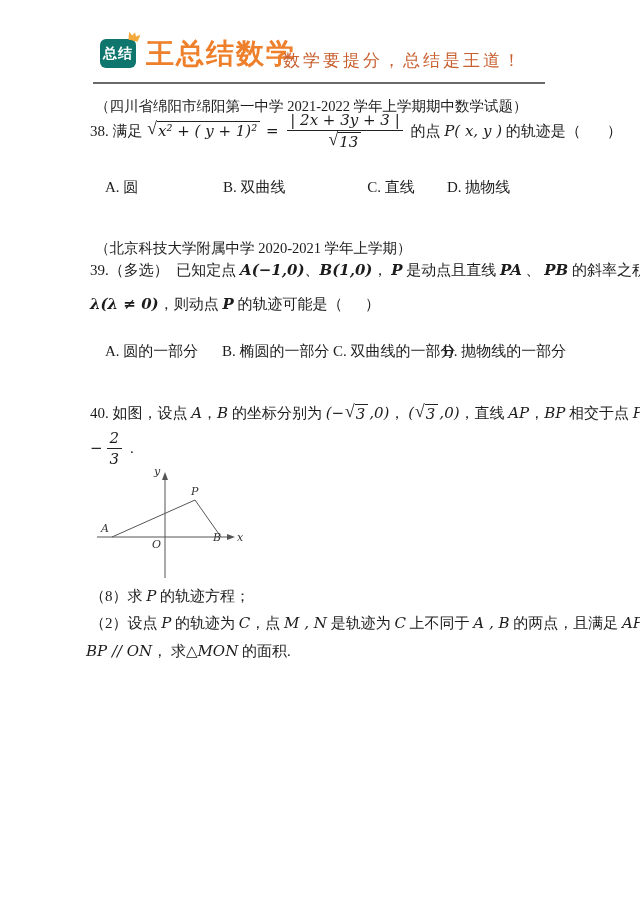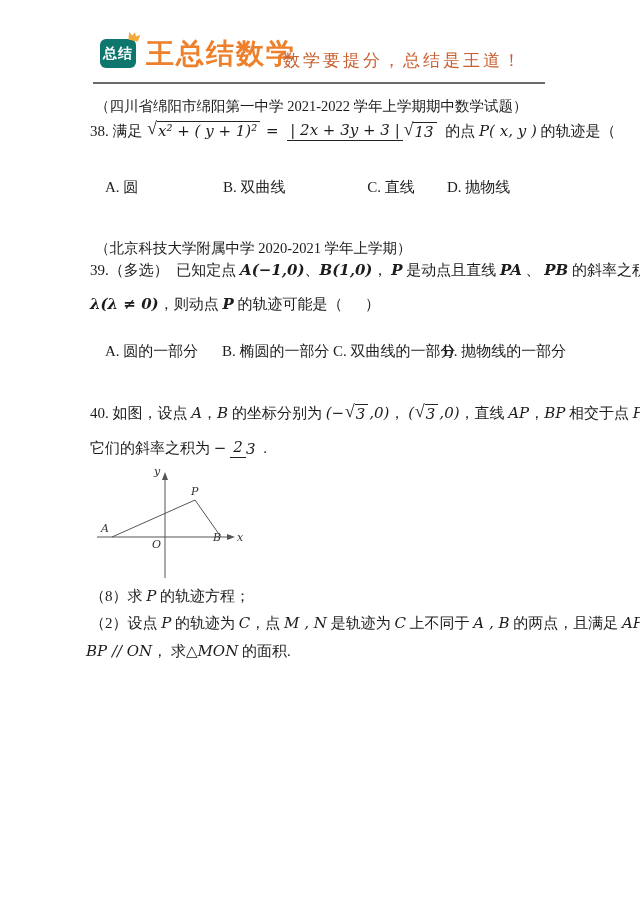--- a/index.html
+++ b/index.html
@@ -20,21 +20,21 @@
   .header-rule{position:absolute;left:93px;top:82px;width:452px;border:none;
       border-top:2px solid #6a6a6a;margin:0;}
   
   .line{position:absolute;left:90px;right:88px;font-size:15px;white-space:pre;line-height:20px;}
   .src{left:95px;font-size:14.5px;color:#1c1c1c;margin-top:8px;}
   .tall{display:flex;align-items:center;}
   .cn{font-style:normal;}
   .m{font-family:"DejaVu Serif",serif;font-style:italic;}
   .mb{font-family:"DejaVu Serif",serif;font-style:italic;font-weight:600;}
   
-  .frac{display:inline-flex;align-items:center;vertical-align:middle;
+  .frac{display:inline-flex;flex-direction:column;align-items:center;vertical-align:middle;
         margin:16px 4px;line-height:1.2;text-align:center;}
   .frac>.n{border-bottom:1px solid #222;padding:0 3px 1px;}
   .frac>.d{padding-top:1px;}
   .sqrt{display:inline-flex;align-items:flex-start;margin:0 1px;}
   .rsign{font-style:normal;font-size:1.18em;line-height:1;transform:translateY(-0.06em);}
   .rbody{border-top:1.2px solid #222;line-height:1.25;padding:0 3px 0 1px;}
   
   .opts{position:absolute;left:90px;font-size:15px;white-space:pre;}
   .opt{display:inline-block;}
   .w1{width:118px;}.w2{width:112px;}.w3{width:112px;text-align:center;}
@@ -65,21 +65,21 @@
   </div>
 
   <div class="line src abs" style="top:230px;">（北京科技大学附属中学 2020-2021 学年上学期）</div>
   <div class="line" style="top:260px;"><span class="cn">39.（多选）  已知定点 </span><span class="mb">A(−1,0)</span><span class="cn">、</span><span class="mb">B(1,0)</span><span class="cn">， </span><span class="mb">P</span><span class="cn"> 是动点且直线 </span><span class="mb">PA</span><span class="cn"> 、 </span><span class="mb">PB</span><span class="cn"> 的斜率之积为</span></div>
   <div class="line" style="top:294px;"><span class="mb">λ(λ ≠ 0)</span><span class="cn">，则动点 </span><span class="mb">P</span><span class="cn"> 的轨迹可能是（      ）</span></div>
   <div class="opts" style="top:325px;">
     <span class="opt v1">A. 圆的一部分</span><span class="opt v2">B. 椭圆的一部分</span><span class="opt v3">C. 双曲线的一部分</span><span class="opt">D. 抛物线的一部分</span>
   </div>
 
   <div class="line" style="top:403px;"><span class="cn">40. 如图，设点 </span><span class="m">A</span><span class="cn">，</span><span class="m">B</span><span class="cn"> 的坐标分别为 </span><span class="m">(−</span><span class="sqrt"><span class="rsign">√</span><span class="rbody m">3</span></span><span class="m">,0)</span><span class="cn">， </span><span class="m">(</span><span class="sqrt"><span class="rsign">√</span><span class="rbody m">3</span></span><span class="m">,0)</span><span class="cn">，直线 </span><span class="m">AP</span><span class="cn">，</span><span class="m">BP</span><span class="cn"> 相交于点 </span><span class="m">P</span></div>
-  <div class="line tall" style="top:428px;height:40px;"><span class="cn">它们的斜率之积为 </span><span class="m">−</span><span class="frac"><span class="n"><span class="m">2</span></span><span class="d"><span class="m">3</span></span></span><span class="cn"> .</span></div>
+  <div class="line tall" style="top:428px;height:40px;"><span class="m">−</span><span class="frac"><span class="n"><span class="m">2</span></span><span class="d"><span class="m">3</span></span></span><span class="cn"> .</span></div>
 
   <svg class="fig" viewBox="0 0 152 120">
 
     <line x1="4" y1="71" x2="136" y2="71"></line>
     <polygon points="142,71 134,68 134,74"></polygon>
     <line x1="72" y1="12" x2="72" y2="112"></line>
     <polygon points="72,6 69,14 75,14"></polygon>
 
     <polyline points="19,71 102,34 128,71"></polyline>
 

